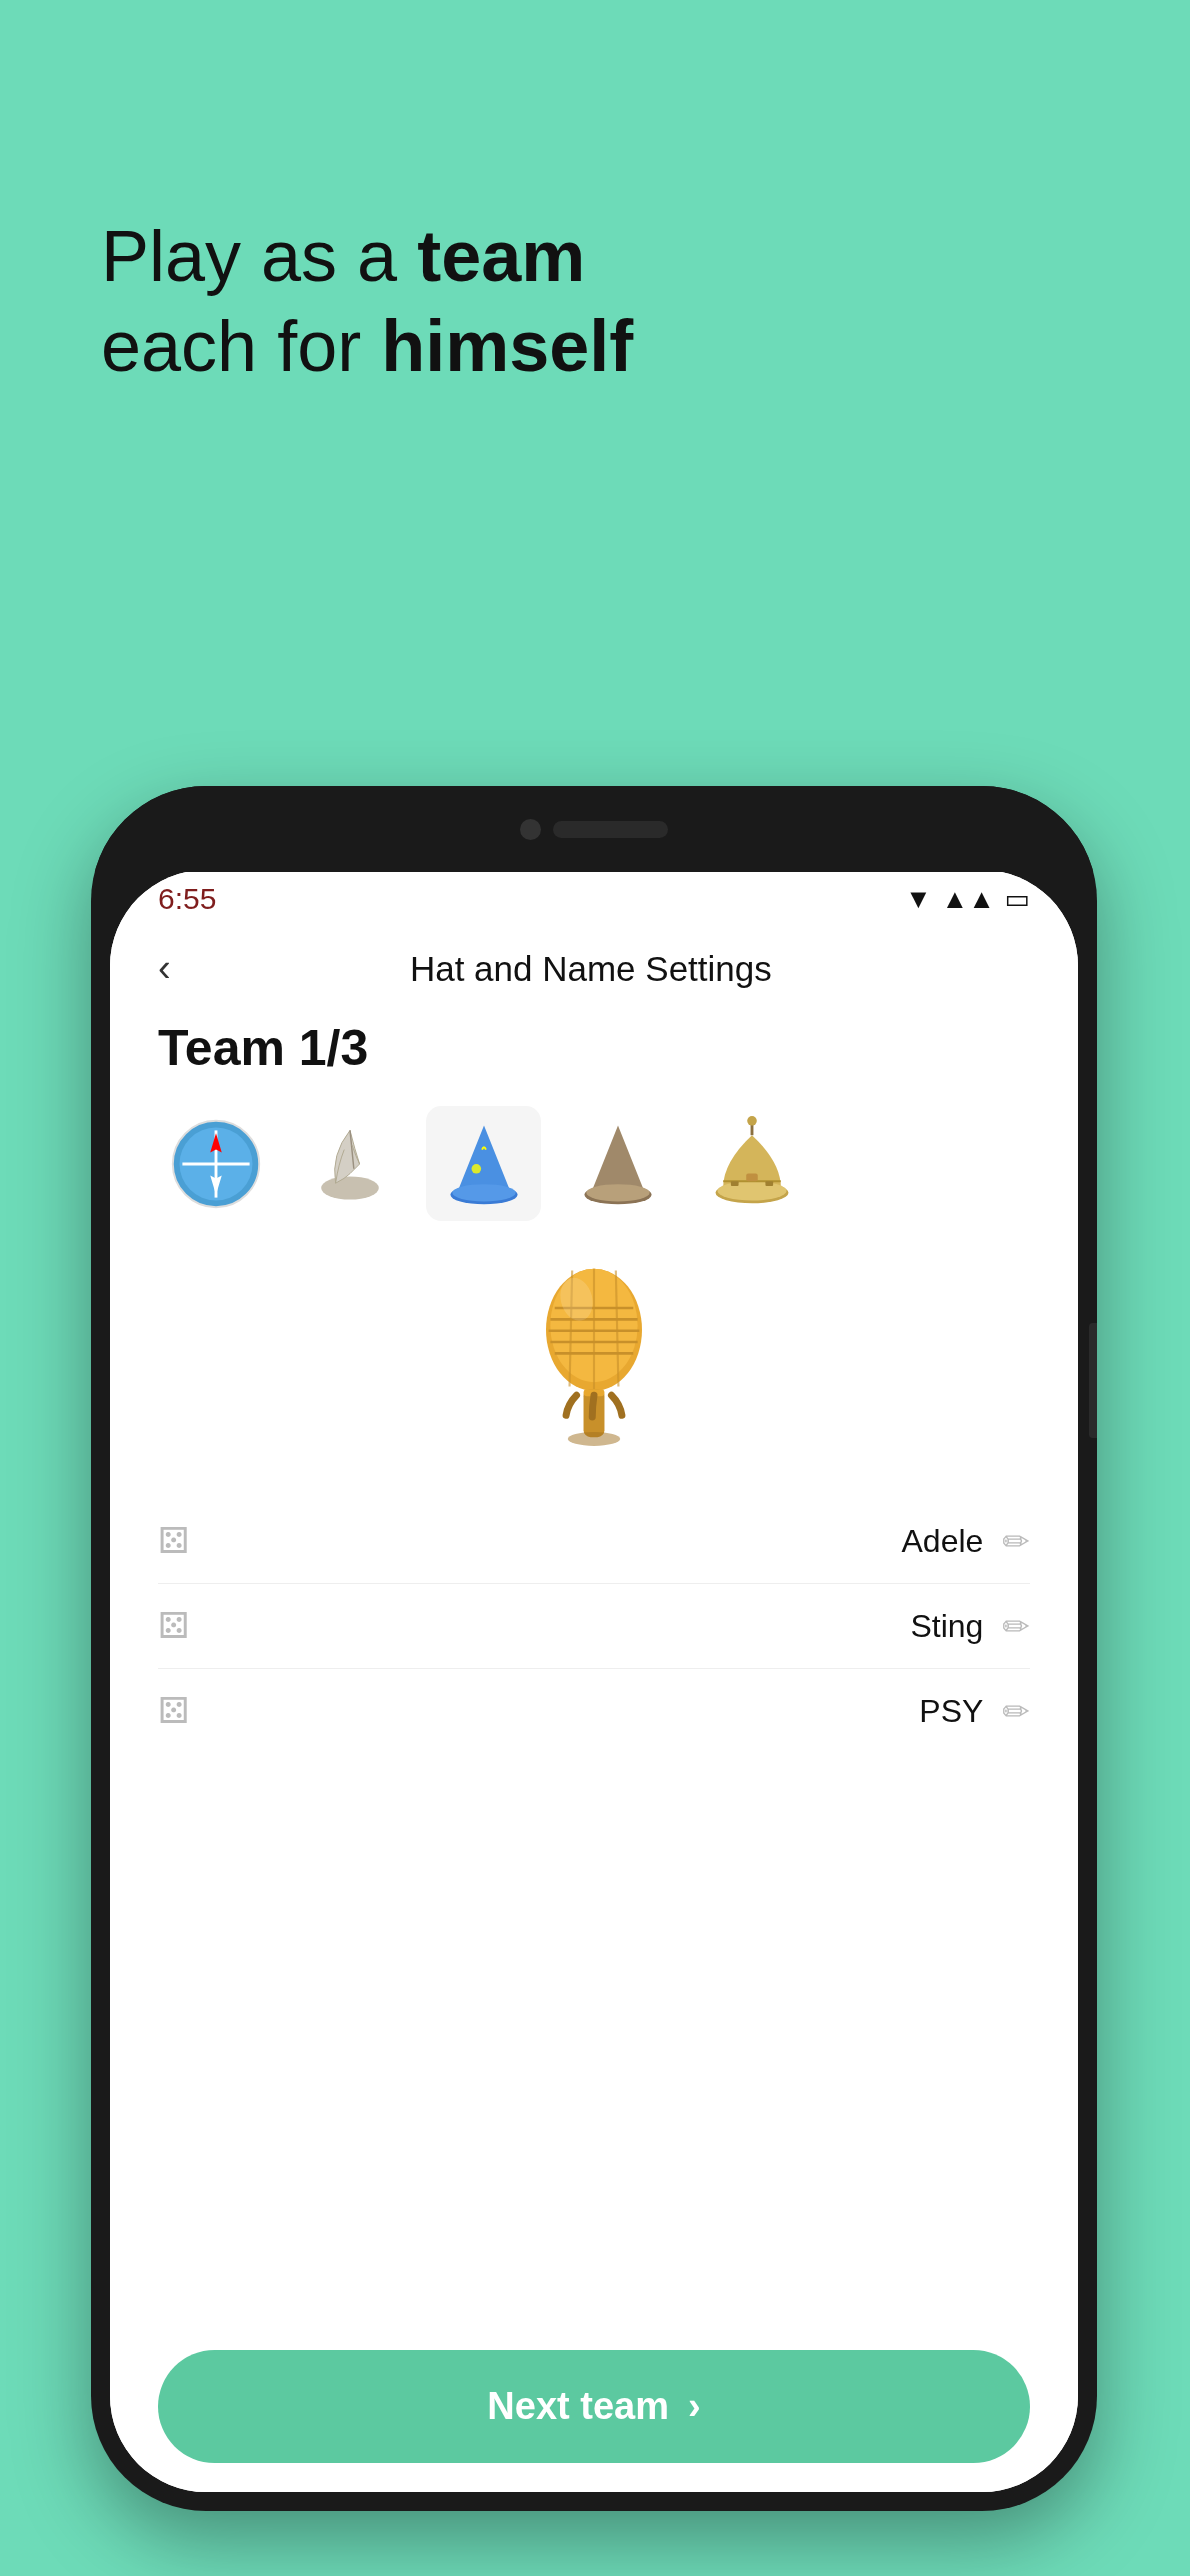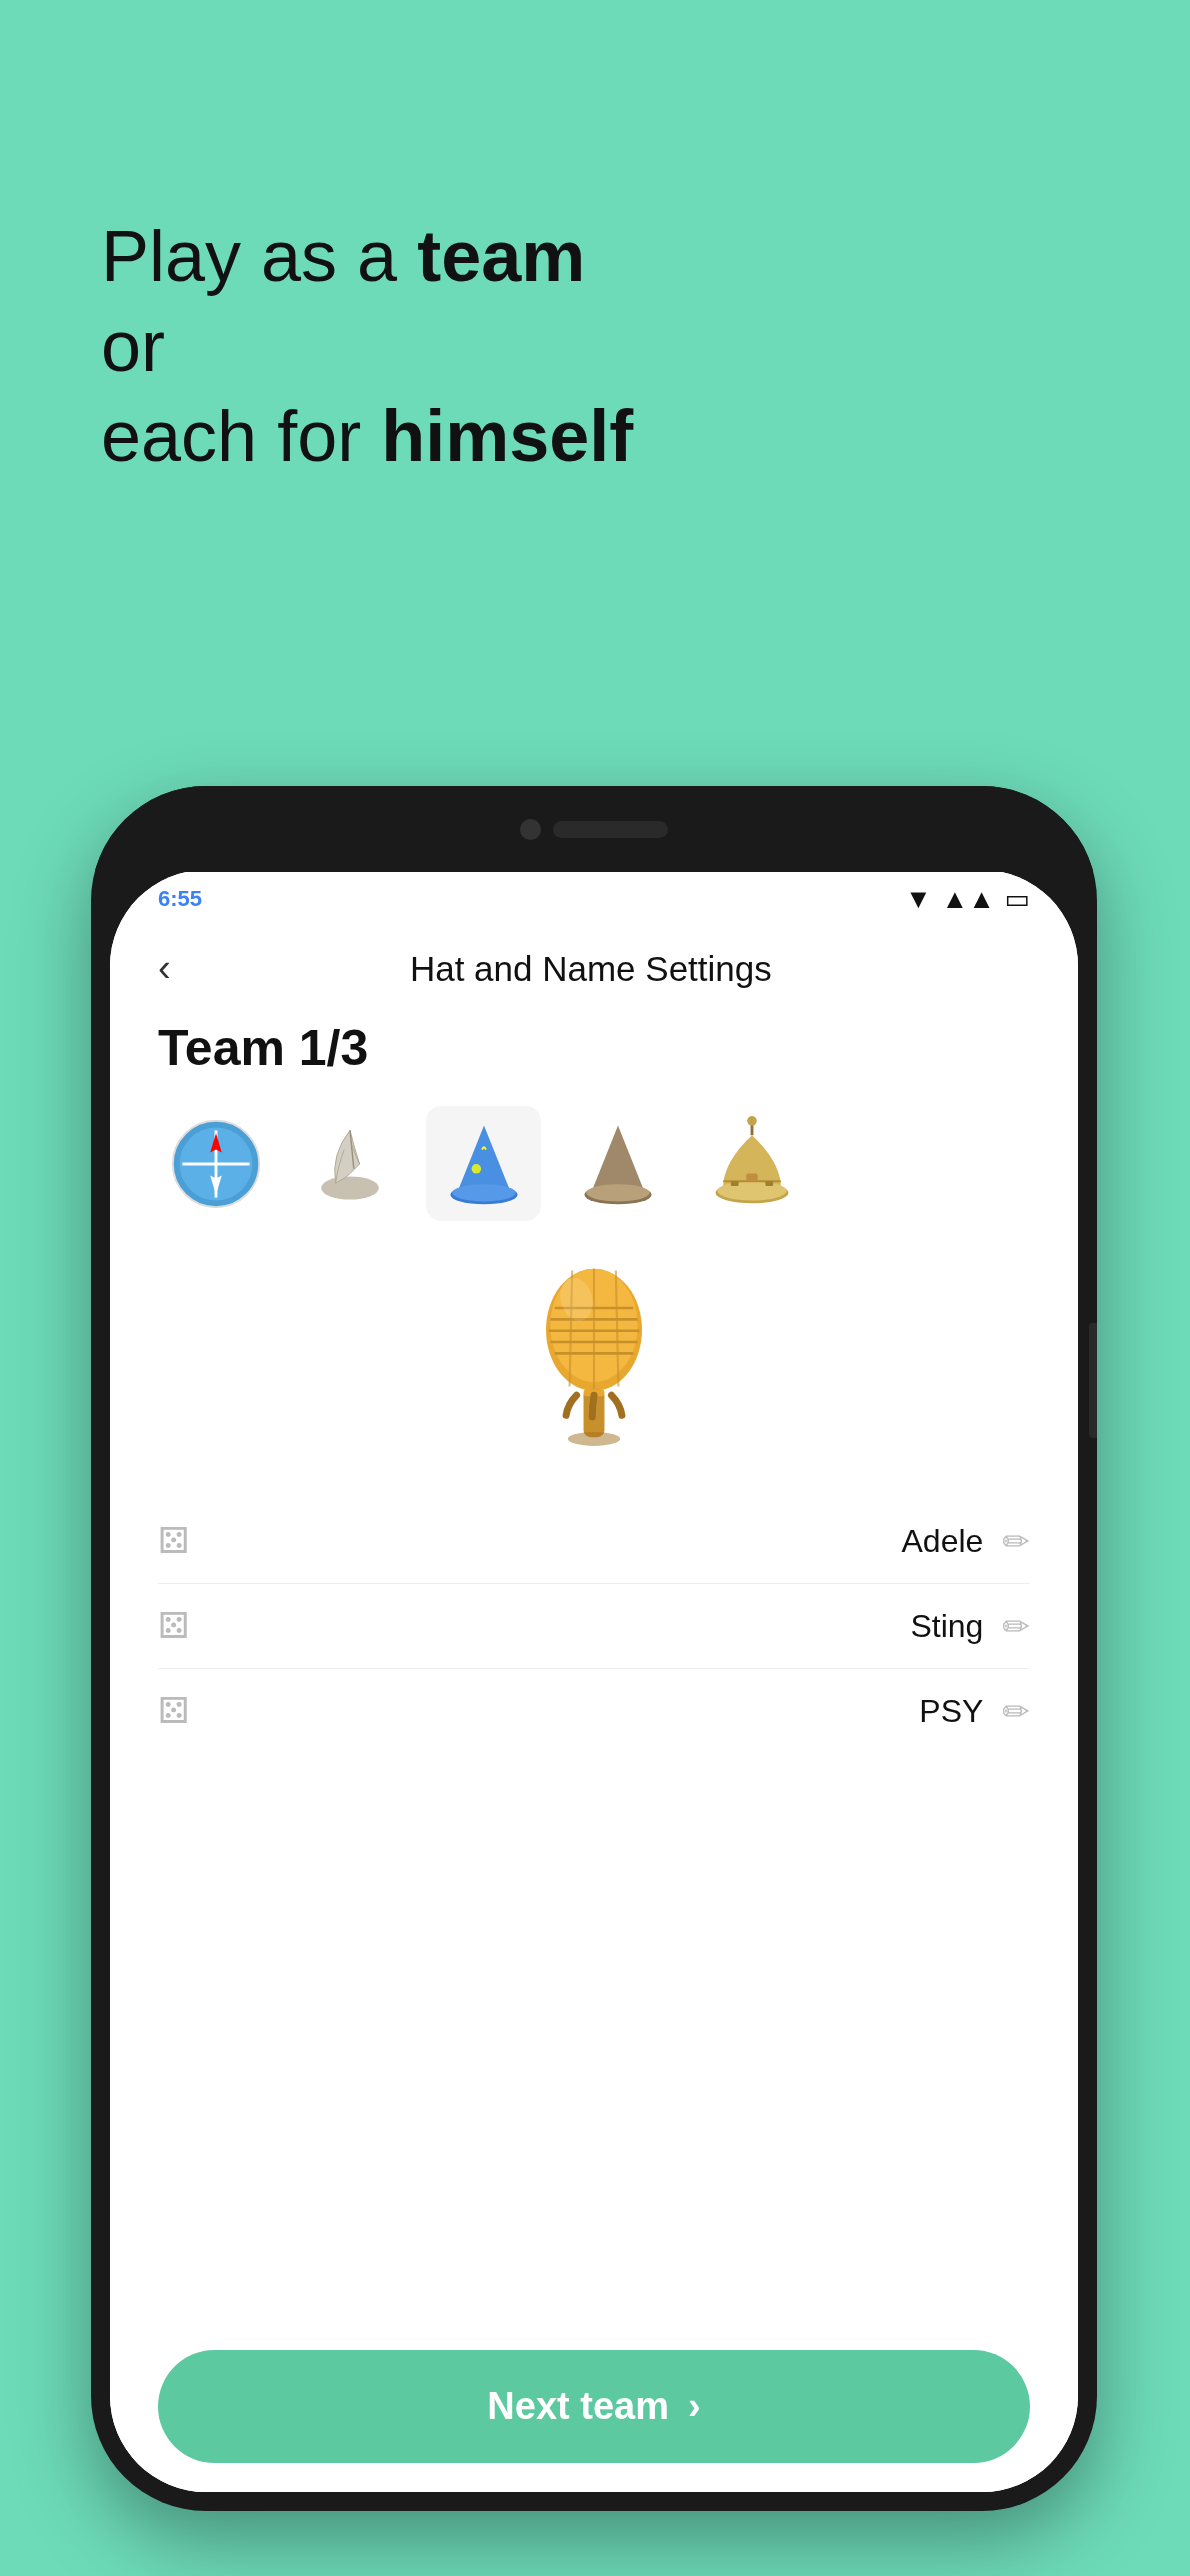--- a/index.html
+++ b/index.html
@@ -108,23 +108,23 @@
     .status-bar {
       height: 58px;
       background: #fff;
       display: flex;
       align-items: center;
       justify-content: space-between;
       padding: 0 48px;
     }
 
     .status-time {
-      font-size: 22px;
-      font-weight: 700;
-      color: #3b82f6;
+      font-size: 30px;
+      font-weight: 400;
+      color: #7f1d1d;
     }
 
     .status-icons {
       display: flex;
       align-items: center;
       gap: 9.6px;
     }
 
     .wifi-icon, .signal-icon, .battery-icon {
       font-size: 27px;
@@ -275,23 +275,20 @@
       width: 192px;
       height: 192px;
     }
   </style>
 </head>
 <body>
 
 <div class="hero-text">
   <div class="hero-line">
     <span>Play as a </span><strong>team</strong>
-  </div>
-  <div class="hero-line">
-    <span>or</span>
   </div>
   <div class="hero-line">
     <span>each for </span><strong>himself</strong>
   </div>
 </div>
 
 <div class="phone-wrapper">
   <div class="phone-outer">
 
     <div class="phone-top-bar">

